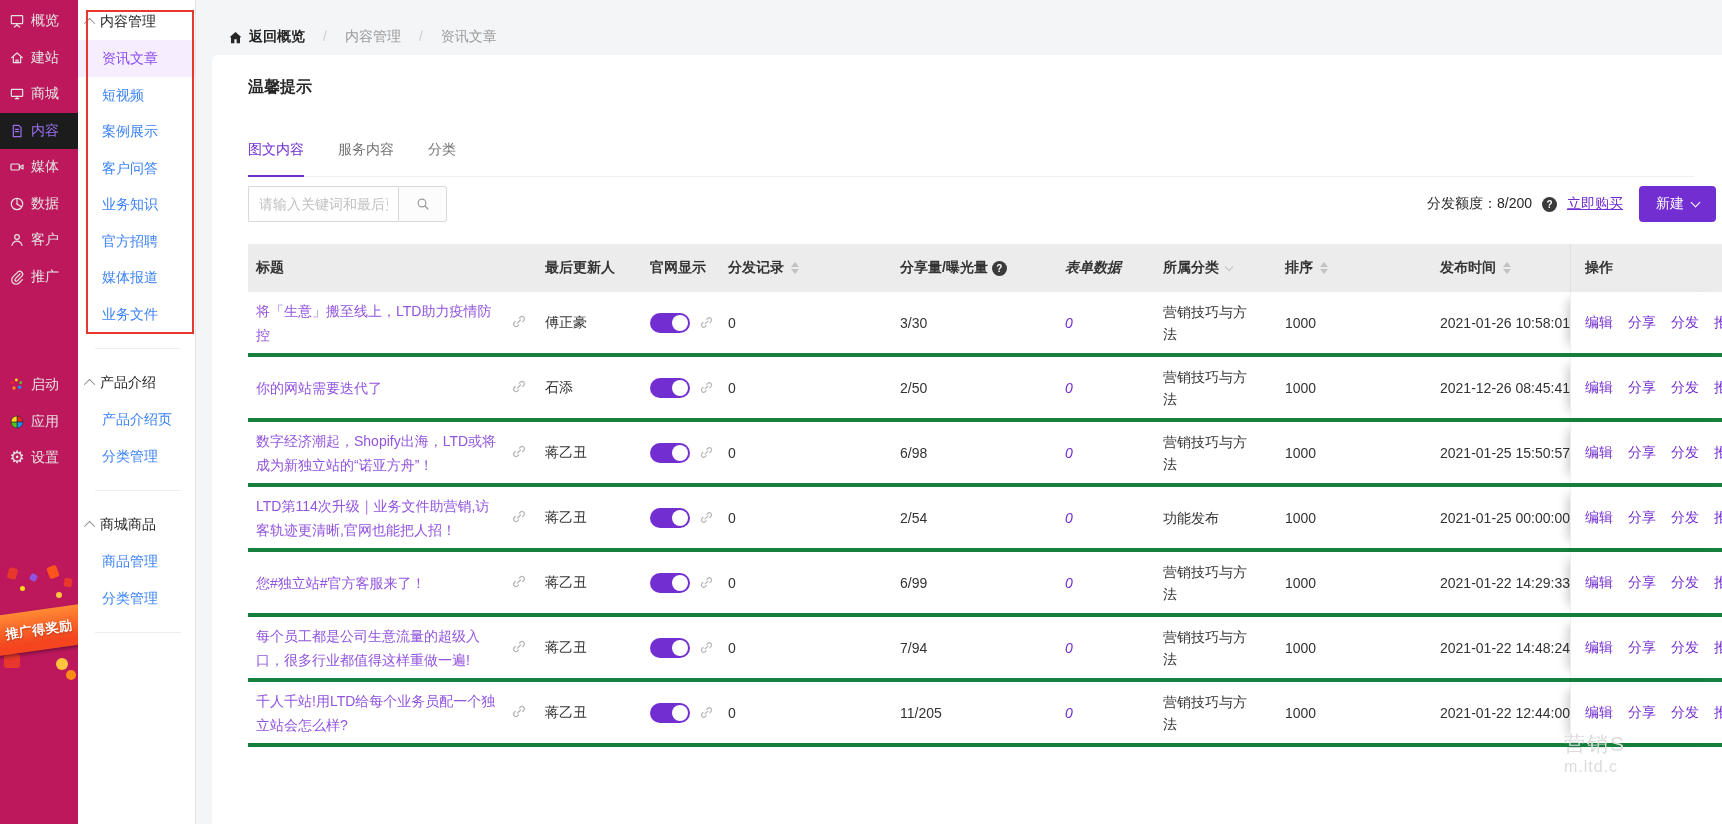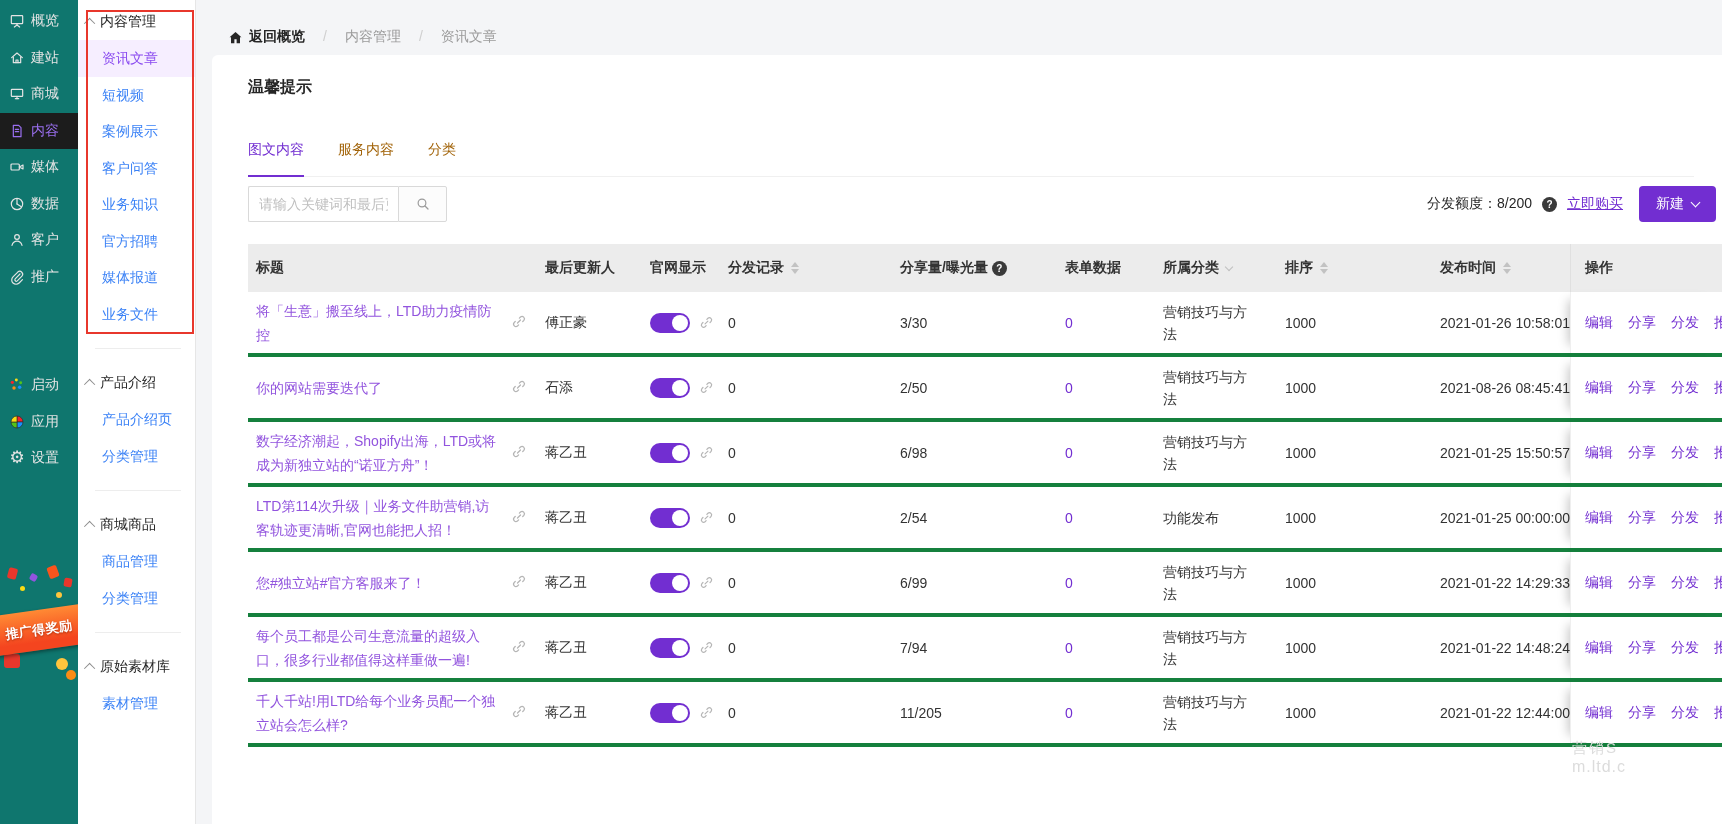--- a/index.html
+++ b/index.html
@@ -4,21 +4,21 @@
 <style>
   * { margin:0; padding:0; box-sizing:border-box; }
   html,body { width:1722px; height:824px; overflow:hidden; }
   body {
     font-family:"Liberation Sans","DejaVu Sans",sans-serif;
     font-size:14px; color:#333; background:#f4f5f7;
   }
   .app { position:relative; width:1722px; height:824px; }
 
   
-  .leftnav { position:absolute; left:0; top:0; width:78px; height:824px; background:#0f766e; color:#e4e4e4; z-index:30; }
+  .leftnav { position:absolute; left:0; top:0; width:78px; height:824px; background:#be185d; color:#e4e4e4; z-index:30; }
   .nav-list { padding-top:3px; }
   .nav-item { display:flex; align-items:center; gap:6px; height:36.5px; padding-left:9px; cursor:pointer; white-space:nowrap; }
   .nav-item.active { background:#1c1c1c; color:#9a6ff0; }
   .ic { width:16px; height:16px; flex:none; }
   .nav-footer { position:absolute; top:367px; left:0; right:0; }
   .gear-glyph { font-size:17px; line-height:16px; width:16px; text-align:center; color:#e4e4e4; }
 
   
   .promo { position:absolute; left:0; bottom:122px; width:78px; height:140px; overflow:hidden; cursor:pointer; }
   .dot { position:absolute; border-radius:2px; }
@@ -47,21 +47,21 @@
   .crumb-home { display:flex; align-items:center; gap:6px; color:#262626; font-weight:bold; cursor:pointer; }
   .crumb-sep { color:#cfcfcf; }
   .crumb { cursor:pointer; }
 
   .card { position:absolute; left:16px; top:55px; right:0; bottom:0; background:#fff; border-radius:6px 0 0 0; }
 
   .notice-title { position:absolute; left:36px; top:22px; font-size:16px; font-weight:bold; color:#262626; }
   .notice-body  { position:absolute; left:36px; top:52px; color:#666; }
 
   .tabs { position:absolute; left:36px; top:82px; right:28px; height:40px; display:flex; gap:34px; border-bottom:1px solid #f0f0f0; }
-  .tab { height:100%; display:flex; align-items:flex-start; padding-top:4px; cursor:pointer; color:#a16207; position:relative; }
+  .tab { height:100%; display:flex; align-items:flex-start; padding-top:4px; cursor:pointer; color:#737373; position:relative; }
   .tab.active { color:#722ed1; }
   .tab.active::after { content:""; position:absolute; left:0; right:0; bottom:-1px; height:2px; background:#722ed1; }
 
   .toolbar { position:absolute; left:36px; top:131px; right:6px; height:36px; display:flex; align-items:center; }
   .search-box { display:flex; height:36px; }
   .search-input { width:150px; height:36px; border:1px solid #d9d9d9; border-right:none; border-radius:2px 0 0 2px; padding:0 10px; font-size:14px; color:#333; outline:none; background:#fff; }
   .search-input::placeholder { color:#bfbfbf; }
   .search-btn { width:49px; height:36px; border:1px solid #d9d9d9; border-radius:0 2px 2px 0; background:#fcfcfc; display:flex; align-items:center; justify-content:center; cursor:pointer; }
   .toolbar-right { margin-left:auto; display:flex; align-items:center; gap:10px; }
   .quota { color:#262626; }
@@ -79,42 +79,42 @@
   .wrap { white-space:normal; line-height:22px; }
 
   .h-title,.c-title { left:8px; }
   .c-title { width:246px; color:#9254de; text-decoration:none; display:block; line-height:24px; cursor:pointer; }
   .c-chain { left:262px; cursor:pointer; }
   .h-updater,.c-updater { left:297px; }
   .h-show { left:402px; }
   .c-show { left:402px; display:flex; align-items:center; gap:8px; }
   .h-dist,.c-dist { left:480px; }
   .h-share,.c-share { left:652px; }
-  .h-form,.c-form { left:817px; }
+  .h-form,.c-form { left:817px;font-style:italic; }
   .c-form { color:#722ed1; text-decoration:none; cursor:pointer; }
   .h-cat,.c-cat { left:915px; }
   .c-cat { width:90px; }
   .h-sort,.c-sort { left:1037px; }
   .h-date,.c-date { left:1192px; }
   .c-date { width:128px; word-break:break-all; }
 
   .ops { position:absolute; right:0; top:0; height:100%; width:152px; background:#fff; display:flex; align-items:center; gap:15px; padding-left:14px; overflow:hidden; white-space:nowrap; box-shadow:-10px 0 10px -8px rgba(0,0,0,.22); border-left:1px solid #efefef; z-index:2; }
   .thead .ops { background:#ececec; border-left:1px solid #e0e0e0; box-shadow:none; }
   .action { color:#722ed1; text-decoration:none; cursor:pointer; flex:none; }
 
   .switch { width:40px; height:20px; border-radius:10px; background:#722ed1; position:relative; display:inline-block; cursor:pointer; flex:none; }
   .switch::after { content:""; position:absolute; right:2px; top:2px; width:16px; height:16px; border-radius:50%; background:#fff; }
 
   .sorter { display:inline-flex; flex-direction:column; gap:2px; margin-left:3px; cursor:pointer; }
   .tri-up { width:0; height:0; border-left:4px solid transparent; border-right:4px solid transparent; border-bottom:5px solid #c2c2c2; }
   .tri-dn { width:0; height:0; border-left:4px solid transparent; border-right:4px solid transparent; border-top:5px solid #c2c2c2; }
   .chev-dn-g { width:6px; height:6px; border-right:1.4px solid #bfbfbf; border-bottom:1.4px solid #bfbfbf; transform:rotate(45deg); margin:-2px 0 0 3px; cursor:pointer; }
 
   .watermark { position:absolute; right:96px; bottom:48px; color:#dcdcdc; z-index:5; text-align:left; pointer-events:none; }
-  .wm1 { font-size:15px; letter-spacing:2px;margin-top:18px; }
+  .wm1 { font-size:21px; letter-spacing:2px;margin-top:18px; }
   .wm2 { font-size:16px; letter-spacing:1px; }
 
   .chain-svg { stroke:#b5b5b5; }
 </style>
 </head>
 <body>
 
 <div class="app">
 
   <aside class="leftnav">
@@ -256,27 +256,20 @@
       <div class="group-title">
         <span class="chev-up"></span>
         <span>商城商品</span>
       </div>
       <div class="menu-item">商品管理</div>
       <div class="menu-item">分类管理</div>
     </div>
 
     <div class="menu-divider"></div>
 
-    <div class="group">
-      <div class="group-title">
-        <span class="chev-up"></span>
-        <span>原始素材库</span>
-      </div>
-      <div class="menu-item">素材管理</div>
-    </div>
   </aside>
 
   <main class="main">
     <div class="breadcrumb">
       <span class="crumb-home">
         <svg width="15" height="15" viewBox="0 0 24 24">
             <path d="M2.5 11.5L12 3l9.5 8.5h-2.3V21h-5.4v-6.2h-3.6V21H4.8v-9.5z" fill="#262626"></path>
           </svg>
         <span>返回概览</span>
       </span>
@@ -404,21 +397,21 @@
                   <path d="M10 14l4-4"></path>
                   <path d="M12.5 7.5L14 6a3.2 3.2 0 0 1 4.5 4.5L17 12"></path>
                   <path d="M11.5 16.5L10 18a3.2 3.2 0 0 1-4.5-4.5L7 12"></path>
                 </svg>
     </span>
     <span class="cell c-dist">0</span>
     <span class="cell c-share">2/50</span>
     <a class="cell c-form">0</a>
     <span class="cell c-cat wrap">营销技巧与方法</span>
     <span class="cell c-sort">1000</span>
-    <span class="cell c-date">2021-08-26 08:45:41</span>
+    <span class="cell c-date">2021-12-26 08:45:41</span>
     <span class="ops">
       <a class="action">编辑</a>
       <a class="action">分享</a>
       <a class="action">分发</a>
       <a class="action">推</a>
     </span>
   </div>
 
   <div class="trow">
     <a class="cell c-title wrap">数字经济潮起，Shopify出海，LTD或将成为新独立站的“诺亚方舟”！</a>

